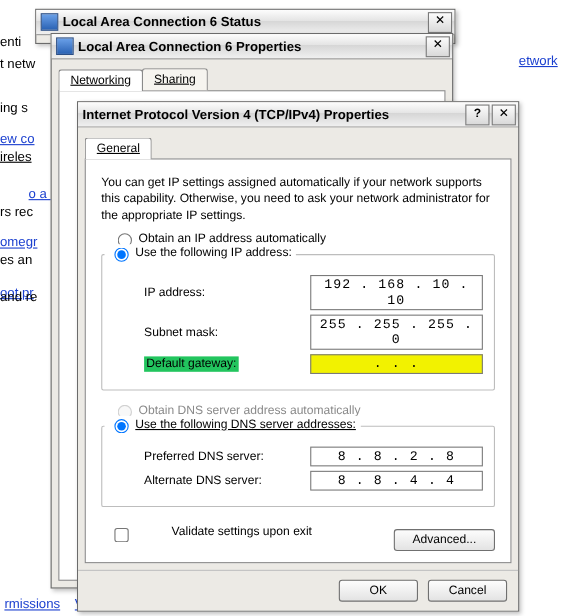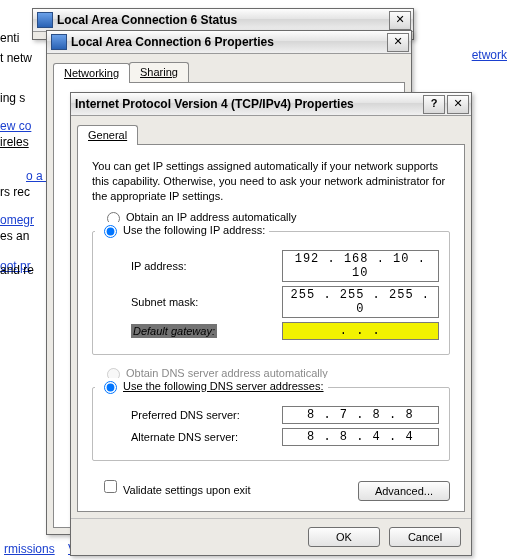--- a/index.html
+++ b/index.html
@@ -98,24 +98,24 @@
   .ip-box {
     border:1px solid #7a7a7a;
     background:#fff;
     width: 165px;
     font-family: "Consolas","Courier New",monospace;
     font-size: 12px;
     letter-spacing: 1px;
     text-align:center;
     padding: 1px 0;
   }
-  .highlight { background: #737373; padding:1px 2px;font-style:italic; }
+  .highlight { background: #22c55e; padding:1px 2px; }
   .ip-box.highlight-box { background:#f2f200; }
 
-  .check-row { display:flex; align-items:flex-end; margin:6px 0 0 8px; }
+  .check-row { display:flex; align-items:flex-start; margin:6px 0 0 8px;gap:33px; }
   .check-row input { margin-right:6px; }
 
   .btn {
     border:1px solid #707070;
     background: linear-gradient(#fdfdfd,#e3e3e3);
     padding: 3px 16px;
     font-family:inherit; font-size:11px;
     border-radius:3px;
     cursor:pointer;
   }
@@ -228,21 +228,21 @@
       </div>
 
       <div class="group">
         <div class="radio-row" style="position:absolute; top:-10px; left:2px; background:#fff; padding:0 4px; margin:0;text-decoration:underline;">
           <input type="radio" name="dns" checked="" style="">
           <span>Use the following DNS server addresses:</span>
         </div>
         <div style="height:6px;"></div>
         <div class="field-row">
           <div class="field-label">Preferred DNS server:</div>
-          <div class="ip-box"> 8  .  7  .  8  .  8</div>
+          <div class="ip-box"> 8  .  8  .  2  .  8</div>
         </div>
         <div class="field-row">
           <div class="field-label">Alternate DNS server:</div>
           <div class="ip-box"> 8  .  8  .  4  .  4</div>
         </div>
       </div>
 
       <div style="display:flex; align-items:flex-start;">
         <div class="check-row" style="flex:1;">
           <input type="checkbox" style="">

